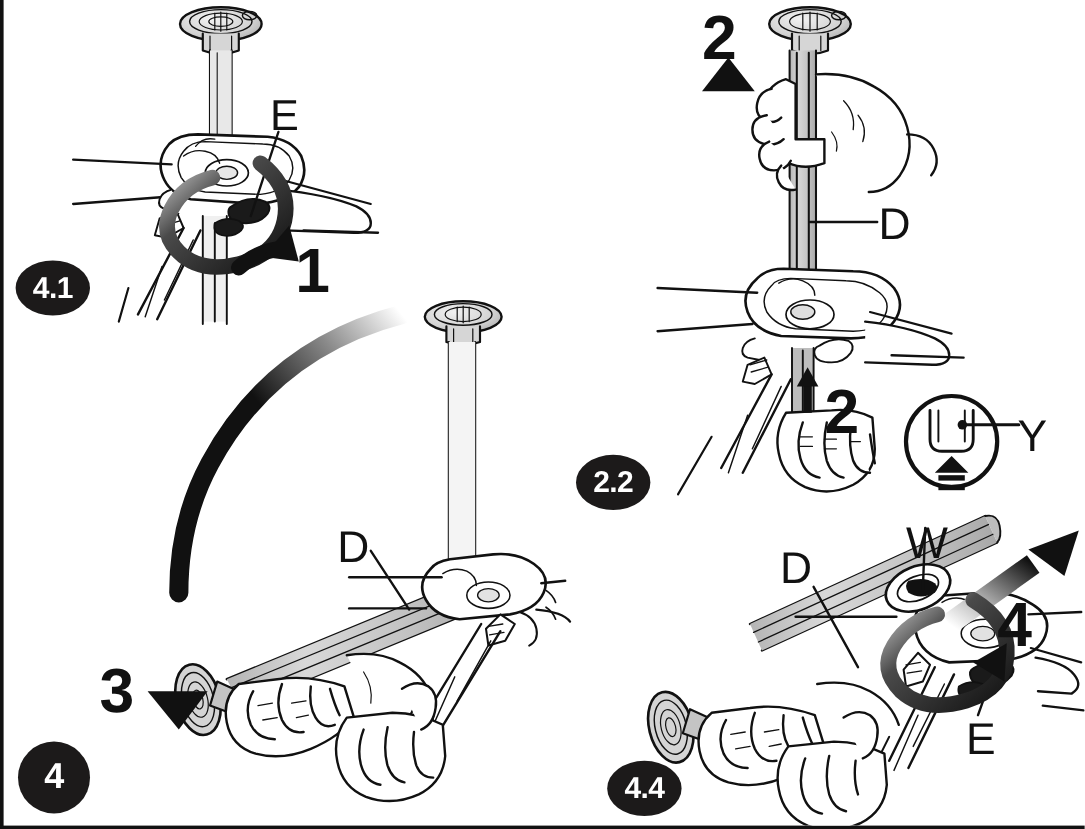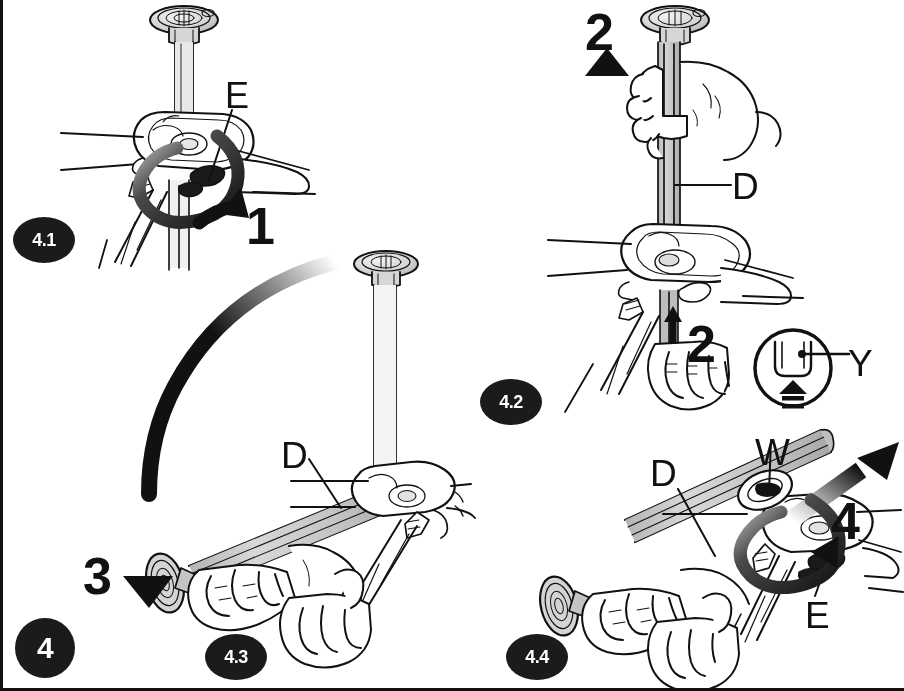--- a/index.html
+++ b/index.html
@@ -37,21 +37,21 @@
     display: flex;
     align-items: center;
     justify-content: center;
     border-radius: 50%;
     letter-spacing: -0.5px;
     line-height: 1;
   }
   .badge.sub {
     width: 62px;
     height: 46px;
-    font-size: 18px;
+    font-size: 25px;
   }
   .badge.main {
     width: 60px;
     height: 60px;
     font-size: 30px;
   }
   #badge-41 { left: 10px;  top: 217px; }
   #badge-42 { left: 477px; top: 379px; }
   #badge-43 { left: 202px; top: 634px; }
   #badge-44 { left: 503px; top: 634px; }
@@ -432,22 +432,21 @@
         <g>
           <path d="M808 500 q30 18 28 46 q-2 28 -34 38 q-34 10 -54 -8 q-18 -18 -6 -38 q12 -20 36 -26" fill="none" stroke="url(#gradLoop)" stroke-width="13" stroke-linecap="round"></path>
           <path d="M836 536 l-2 32 l-26 -16 z" fill="#111111" stroke="none"></path>
         </g>
       </g>
 
     </g>
   </svg>
 
   <div class="badge sub" id="badge-41">4.1</div>
-  <div class="badge sub" id="badge-42">4.2</div>
-  <div class="badge sub" id="badge-43">4.3</div>
+  <div class="badge sub" id="badge-42">2.2</div>
   <div class="badge sub" id="badge-44">4.4</div>
   <div class="badge main" id="badge-main">4</div>
 
   <div class="callout" id="label-E-41">E</div>
   <div class="callout" id="label-D-42">D</div>
   <div class="callout" id="label-Y-42">Y</div>
   <div class="callout" id="label-D-43">D</div>
   <div class="callout" id="label-D-44">D</div>
   <div class="callout" id="label-W-44">W</div>
   <div class="callout" id="label-E-44">E</div>

